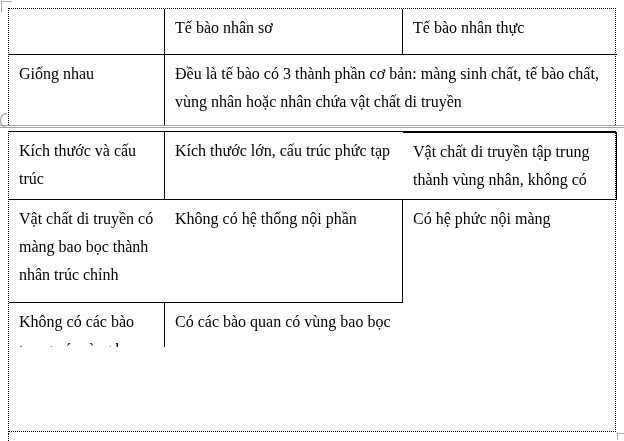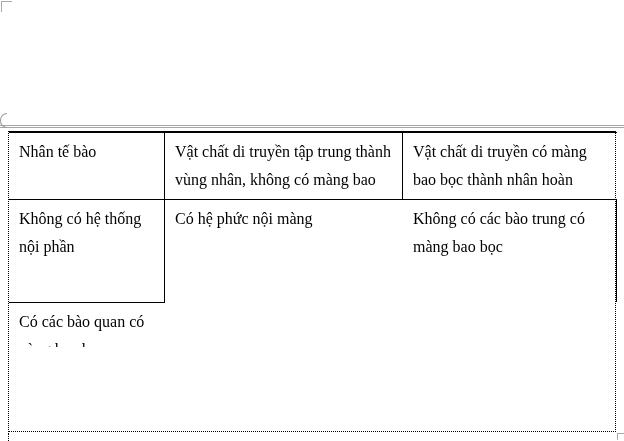--- a/index.html
+++ b/index.html
@@ -85,31 +85,40 @@
     width: 1px;
     height: 8px;
     border-left: 1px dotted #000;
   }
 </style>
 </head>
 <body>
 
 <div id="page">
 
+  <div id="table-top" class="doc-table">
+    <div class="cell br"></div>
+    <div class="cell br">Tế bào nhân sơ</div>
+    <div class="cell">Tế bào nhân thực</div>
+
+    <div class="cell br bt">Giống nhau</div>
+    <div class="cell bt span2">Đều là tế bào có 3 thành phần cơ bản: màng sinh chất, tế bào chất, vùng nhân hoặc nhân chứa vật chất di truyền</div>
+  </div>
 
   <div id="sep-line-1" class="sep-line"></div>
   <div id="sep-line-2" class="sep-line"></div>
   <div id="left-paren-mark"></div>
 
   <div id="table-diff" class="doc-table">
 
+    <div class="cell br">Kích thước và cấu trúc</div>
+    <div class="cell">Kích thước lớn, cấu trúc phức tạp</div>
 
-    <div class="cell br bt">Nhân tế bào</div>
     <div class="cell br bt">Vật chất di truyền tập trung thành vùng nhân, không có màng bao bọc</div>
-    <div class="cell bt">Vật chất di truyền có màng bao bọc thành nhân hoàn chỉnh</div>
+    <div class="cell bt">Vật chất di truyền có màng bao bọc thành nhân trúc chỉnh</div>
 
     <div class="cell br bt">Không có hệ thống nội phần</div>
     <div class="cell bt">Có hệ phức nội màng</div>
 
     <div class="cell br bt">Không có các bào trung có màng bao bọc</div>
     <div class="cell bt">Có các bào quan có vùng bao bọc</div>
   </div>
 
   <div id="corner-mark-top-left" class="corner-mark"></div>
   <div id="corner-mark-bottom-right" class="corner-mark"></div>

